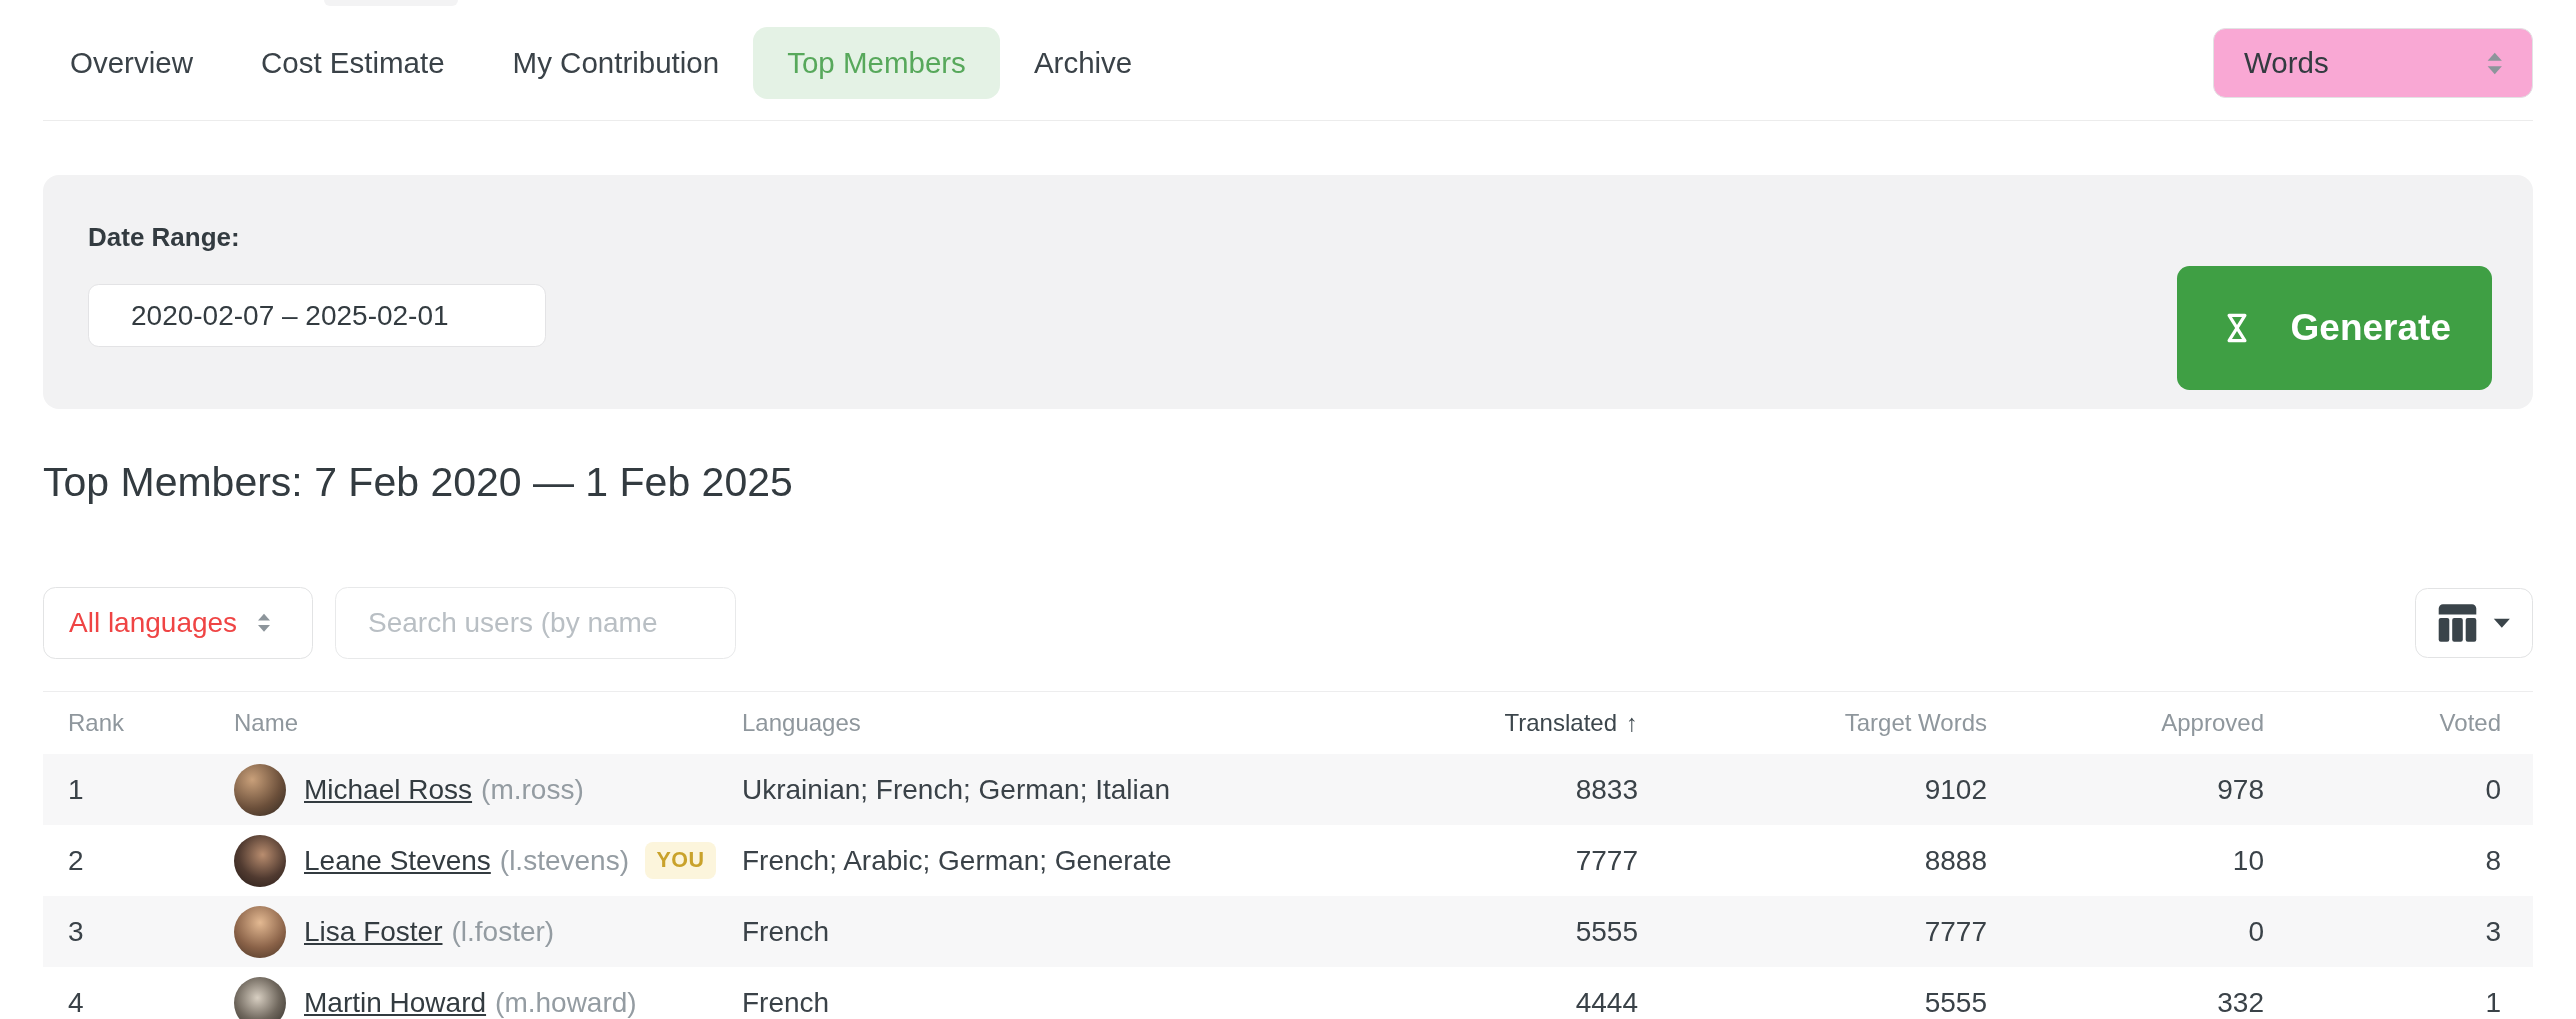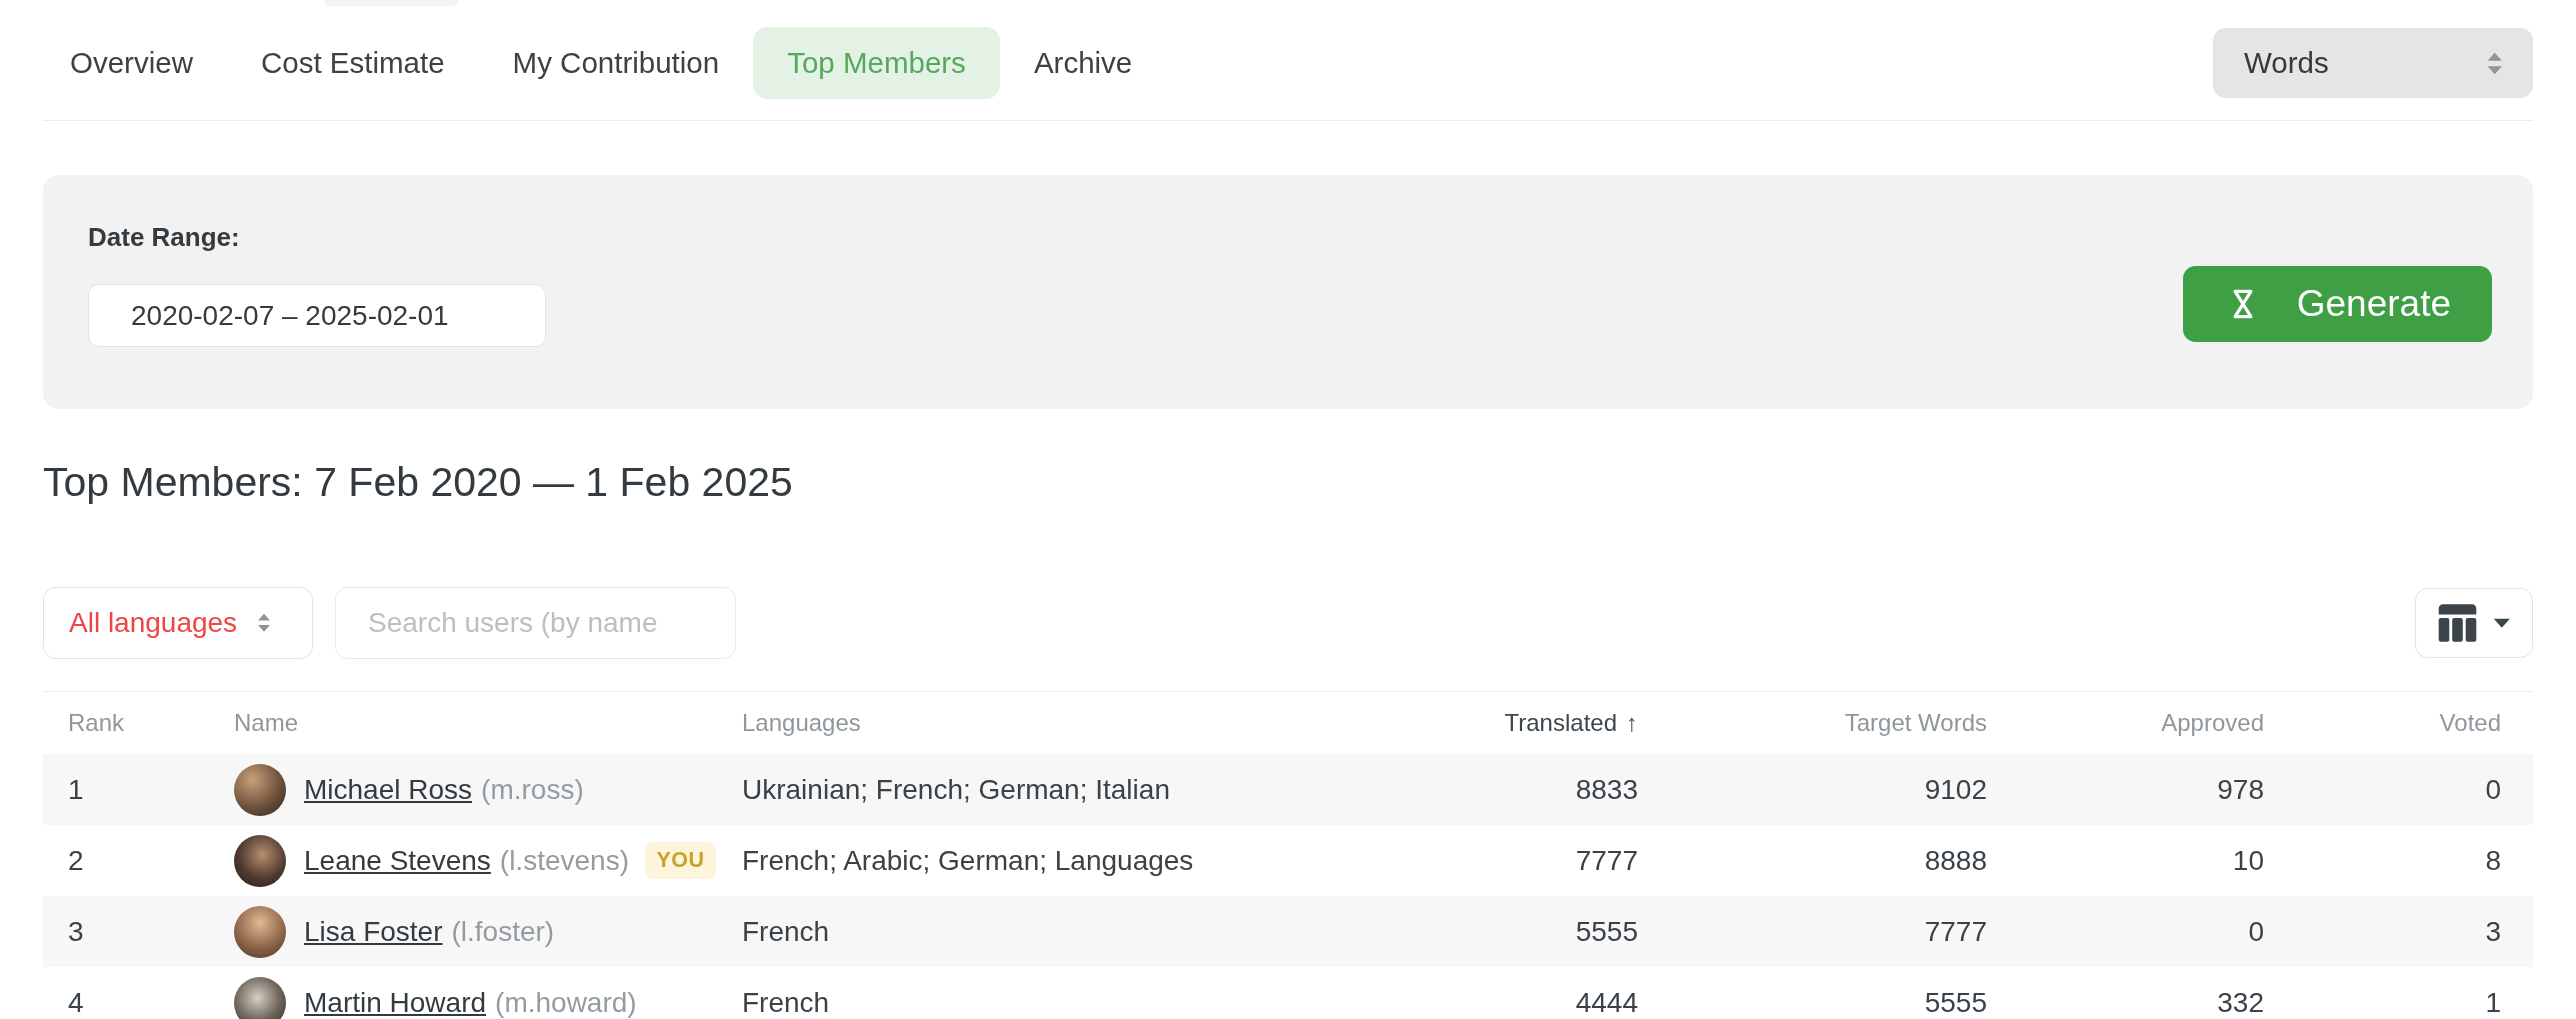--- a/index.html
+++ b/index.html
@@ -12,36 +12,36 @@
   .top-sliver { position:absolute; top:0; left:324px; width:134px; height:6.3px;
     background:#f3f3f4; border-radius:0 0 7.2px 7.2px; }
 
   
   .tabs-bar { position:absolute; top:27px; left:36px; display:flex; align-items:center; height:72px; }
   .tab { height:72px; display:flex; align-items:center; padding:0 34px; font-size:29.5px;
     color:#3a4248; border-radius:14.3px; cursor:pointer; white-space:nowrap; }
   .tab.active { background:var(--active-tab-bg,#e4f2e5); color:var(--active-tab-text,#57a85b); }
 
   .unit-select { position:absolute; top:28px; right:43px; width:320px; height:70px;
-    border:1.8px solid #e2e3e4; border-radius:12.5px; background:#e5e5e5; display:flex;
+    border:1.8px solid #e2e3e4; border-radius:12.5px; background:#f9a8d4; display:flex;
     align-items:center; justify-content:space-between; padding:0 27px 0 30px;
     font-size:29.5px; color:#333b40; cursor:pointer; }
 
   .tabs-divider { position:absolute; top:120px; left:43px; right:43px; border-top:1.8px solid #ececec; }
 
   
   .panel { position:absolute; top:175px; left:43px; right:43px; height:234px;
     background:var(--panel-bg,#f2f2f3); border-radius:16px; }
   .panel-label { position:absolute; left:45px; top:47px; font-size:26px; font-weight:700; color:#333b40; }
   .date-input { position:absolute; left:45px; top:109px; width:458px; height:63px;
     background:#fff; border:1.8px solid #e3e3e5; border-radius:10.7px; display:flex;
     align-items:center; padding-left:42px; font-size:28px; color:#333b40; cursor:text; }
-  .generate-btn { position:absolute; right:41px; top:91px; height:76px; padding:0 41px;
+  .generate-btn { position:absolute; right:41px; top:91px; height:124px; padding:0 41px;
     background:var(--accent-green,#3f9f44); border:none; border-radius:12.5px; color:#fff;
-    font-size:37px; font-weight:400; font-family:"Liberation Sans",sans-serif;
+    font-size:37px; font-weight:700; font-family:"Liberation Sans",sans-serif;
     display:flex; align-items:center; gap:35px; cursor:pointer; }
 
   .page-title { position:absolute; top:460px; left:43px; font-size:41px; font-weight:500;
     color:#333b40; line-height:1.1; }
 
   
   .lang-select { position:absolute; top:587px; left:43px; width:270px; height:72px;
     border:1.8px solid #e2e3e4; border-radius:12.5px; background:#fff; display:flex;
     align-items:center; gap:18px; padding:0 25px; font-size:28px; color:#ef4444; cursor:pointer; }
   .search-input { position:absolute; top:587px; left:335px; width:401px; height:72px;
@@ -163,21 +163,21 @@
     </div>
 
     <div class="t-row">
       <div class="cell-rank">2</div>
       <div class="cell-name">
         <span class="avatar a2"></span>
         <span class="member-name">Leane Stevens</span>
         <span class="member-username">(l.stevens)</span>
         <span class="you-badge">YOU</span>
       </div>
-      <div>French; Arabic; German; Languages</div>
+      <div>French; Arabic; German; Generate</div>
       <div class="cell-num">7777</div>
       <div class="cell-num">8888</div>
       <div class="cell-num">10</div>
       <div class="cell-num">8</div>
     </div>
 
     <div class="t-row zebra">
       <div class="cell-rank">3</div>
       <div class="cell-name">
         <span class="avatar a3"></span>

